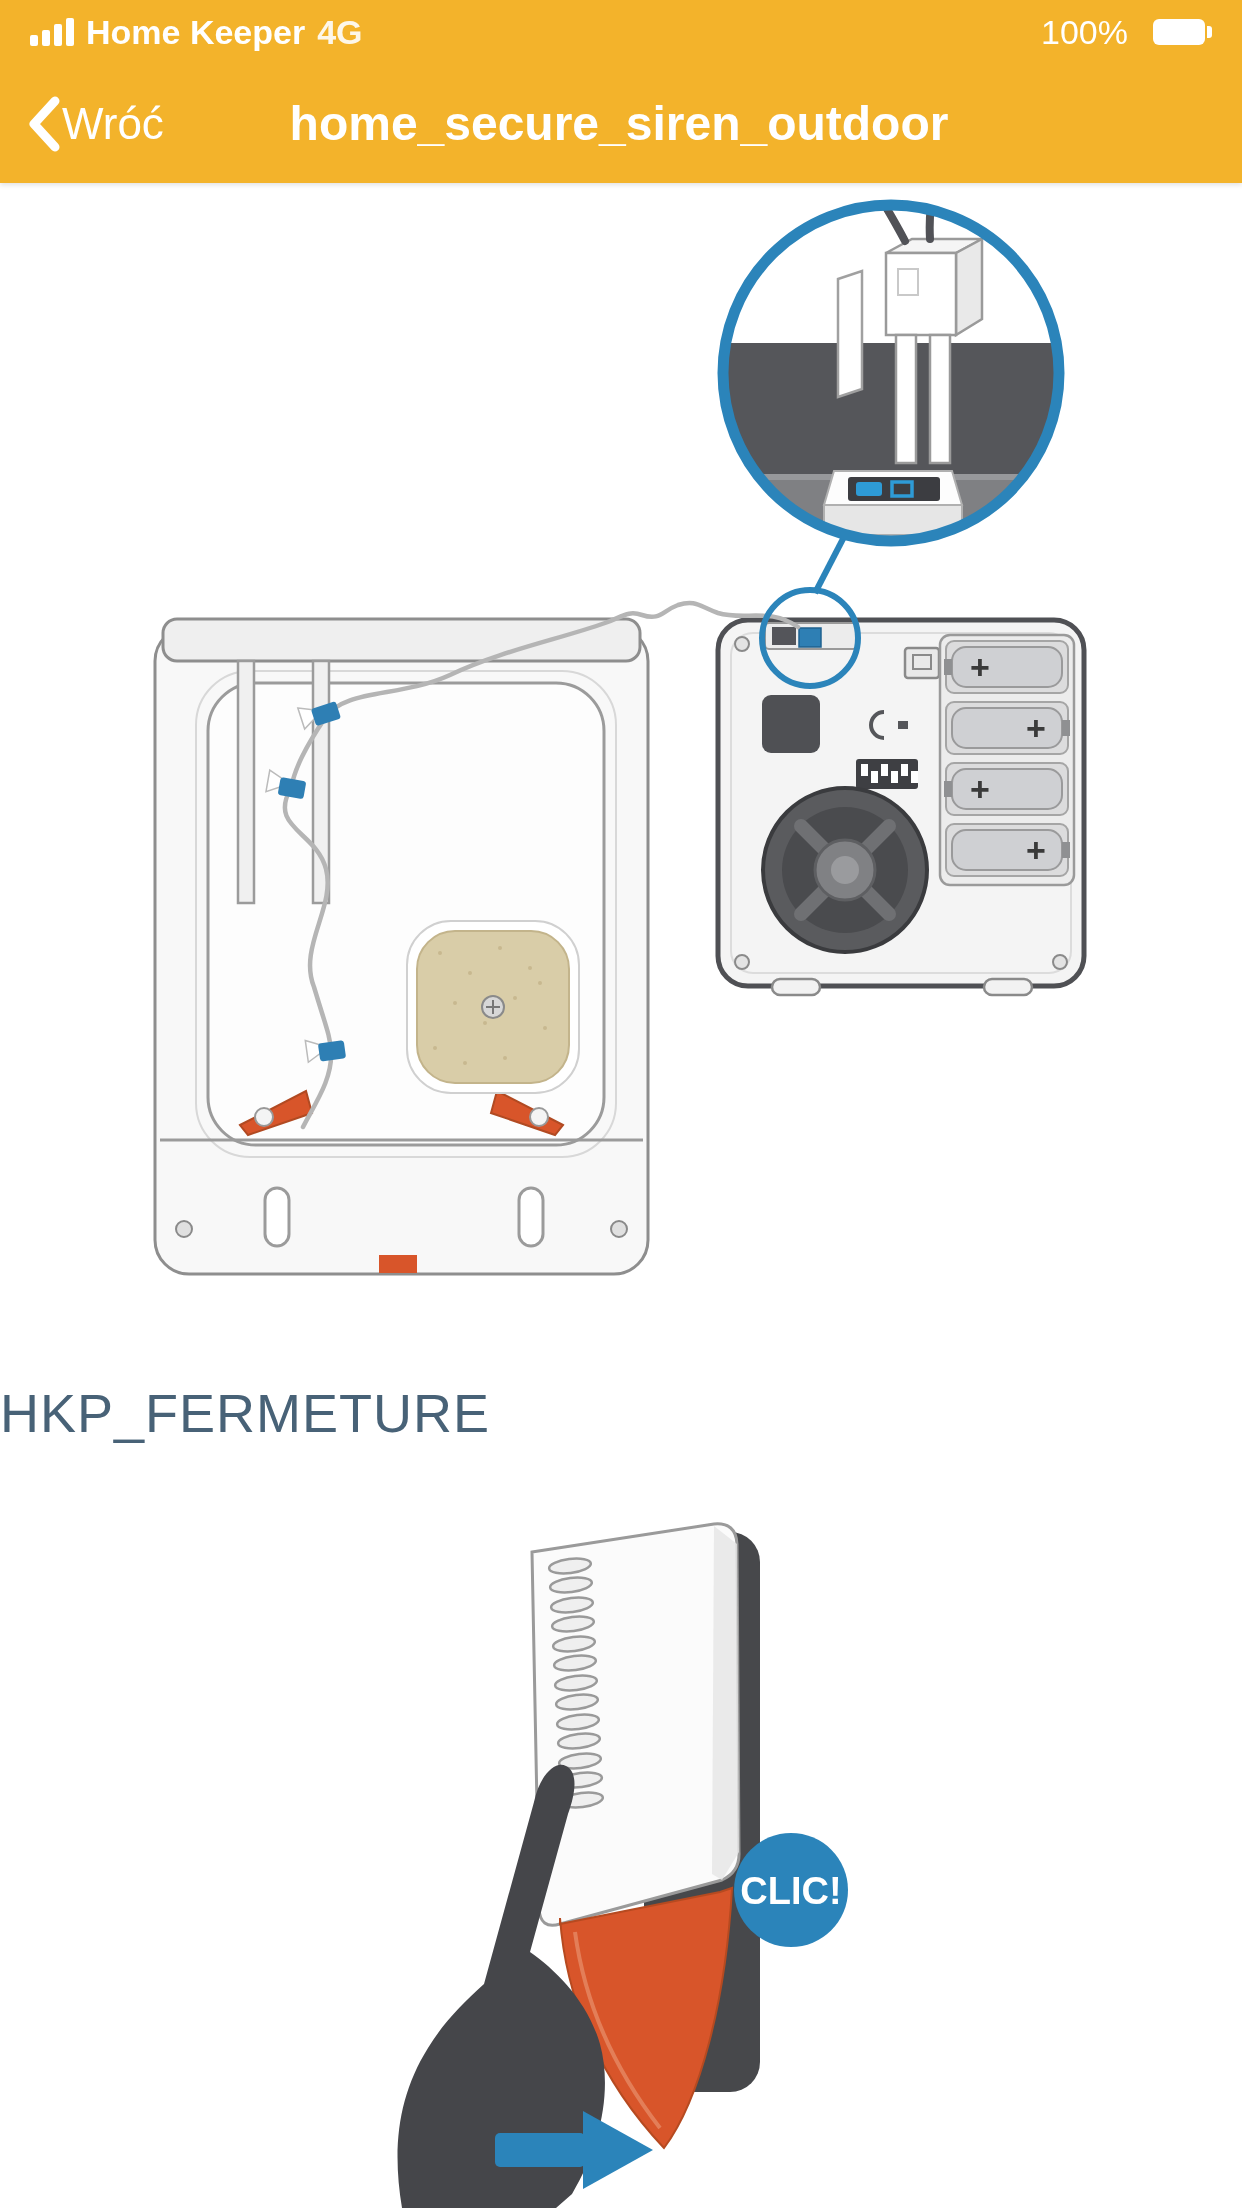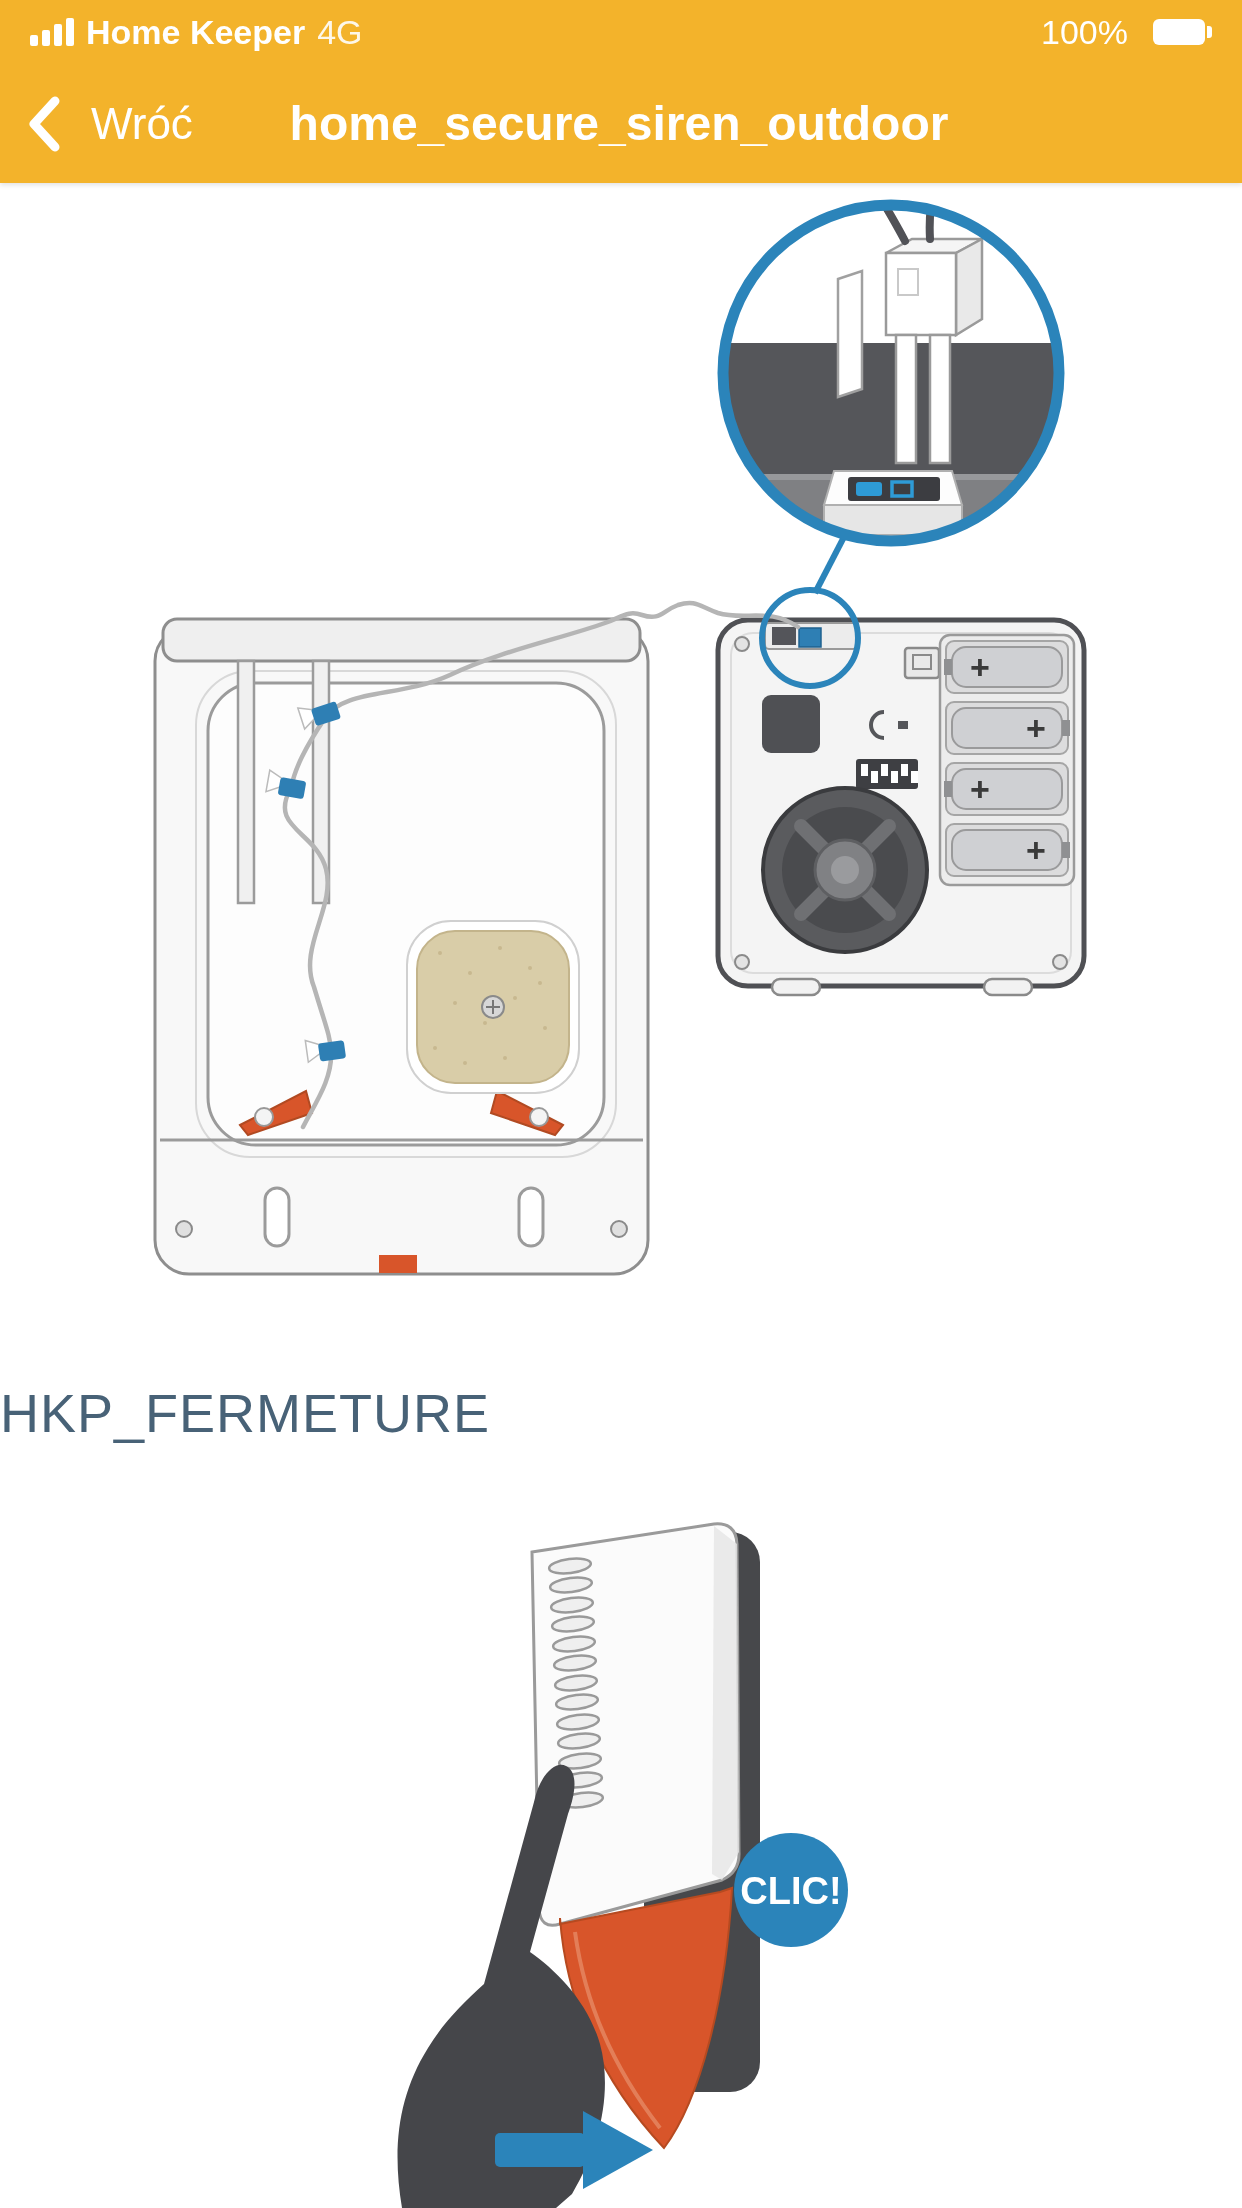--- a/index.html
+++ b/index.html
@@ -11,40 +11,40 @@
   .header{
     position:absolute;top:0;left:0;width:1242px;height:183px;
     background:#F3B32B;color:#fff;box-shadow:0 2px 5px rgba(0,0,0,.12);
     z-index:5;
   }
   .statusbar{
     position:absolute;top:0;left:0;width:100%;height:64px;
     display:flex;align-items:center;padding:0 30px;box-sizing:border-box;
   }
   .sb-left{display:flex;align-items:center;gap:12px;font-size:34px;font-weight:600;}
-  .sb-network{opacity:.9;font-weight:400;text-align:right;}
+  .sb-network{opacity:.9;font-weight:700;text-align:right;}
   .sb-time{
     position:absolute;left:0;right:0;text-align:center;
     font-size:36px;font-weight:700;pointer-events:none;
   }
   .sb-right{margin-left:auto;display:flex;align-items:center;gap:25px;font-size:34px;font-weight:400;}
   .signal{display:flex;align-items:flex-end;gap:4px;height:28px;}
   .signal i{display:block;width:8px;background:#fff;border-radius:2px;}
   .signal i:nth-child(1){height:11px}
   .signal i:nth-child(2){height:16px}
   .signal i:nth-child(3){height:22px}
   .signal i:nth-child(4){height:28px}
   .battery{display:flex;align-items:center;}
   .battery .bod{width:52px;height:26px;background:#fff;border-radius:6px;}
   .battery .nub{width:5px;height:12px;background:#fff;border-radius:0 3px 3px 0;margin-left:2px;}
   .navbar{
     position:absolute;top:64px;left:0;width:100%;height:119px;
     display:flex;align-items:center;padding:0 26px;box-sizing:border-box;
   }
-  .back-btn{display:flex;align-items:center;gap:31px;cursor:pointer;z-index:2;justify-content:space-between;}
+  .back-btn{display:flex;align-items:center;gap:2px;cursor:pointer;z-index:2;justify-content:space-between;}
   .back-label{font-size:44px;font-weight:400;color:#fff;}
   .nav-title{
     position:absolute;left:0;right:4px;text-align:center;
     font-size:48px;font-weight:700;color:#fff;pointer-events:none;
   }
   
   .caption{
     position:absolute;top:1382px;left:0;width:100%;
     text-align:left;font-size:54px;font-weight:400;
     color:#486277;letter-spacing:1px;

